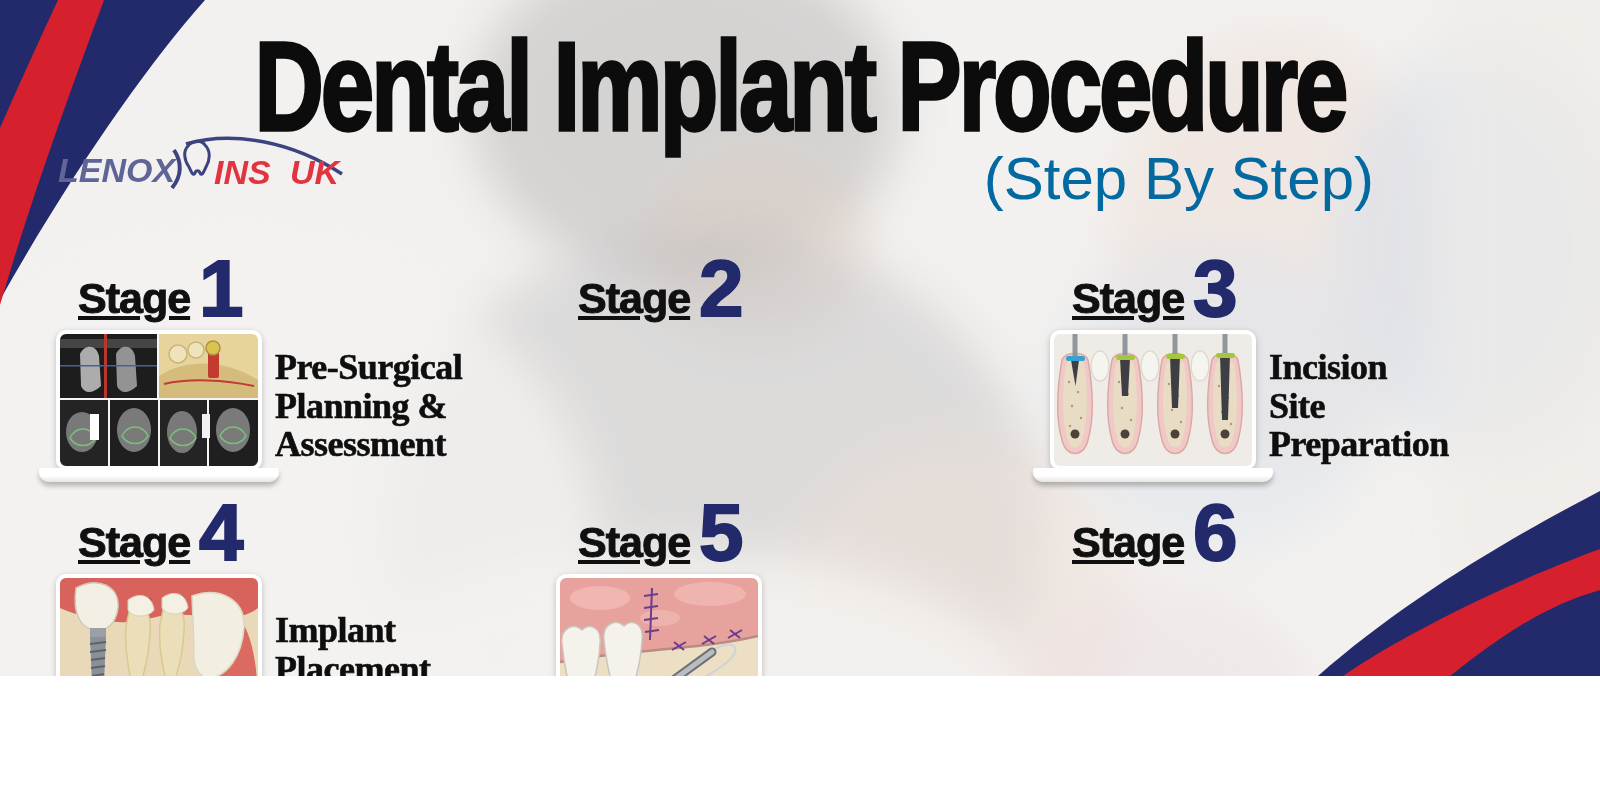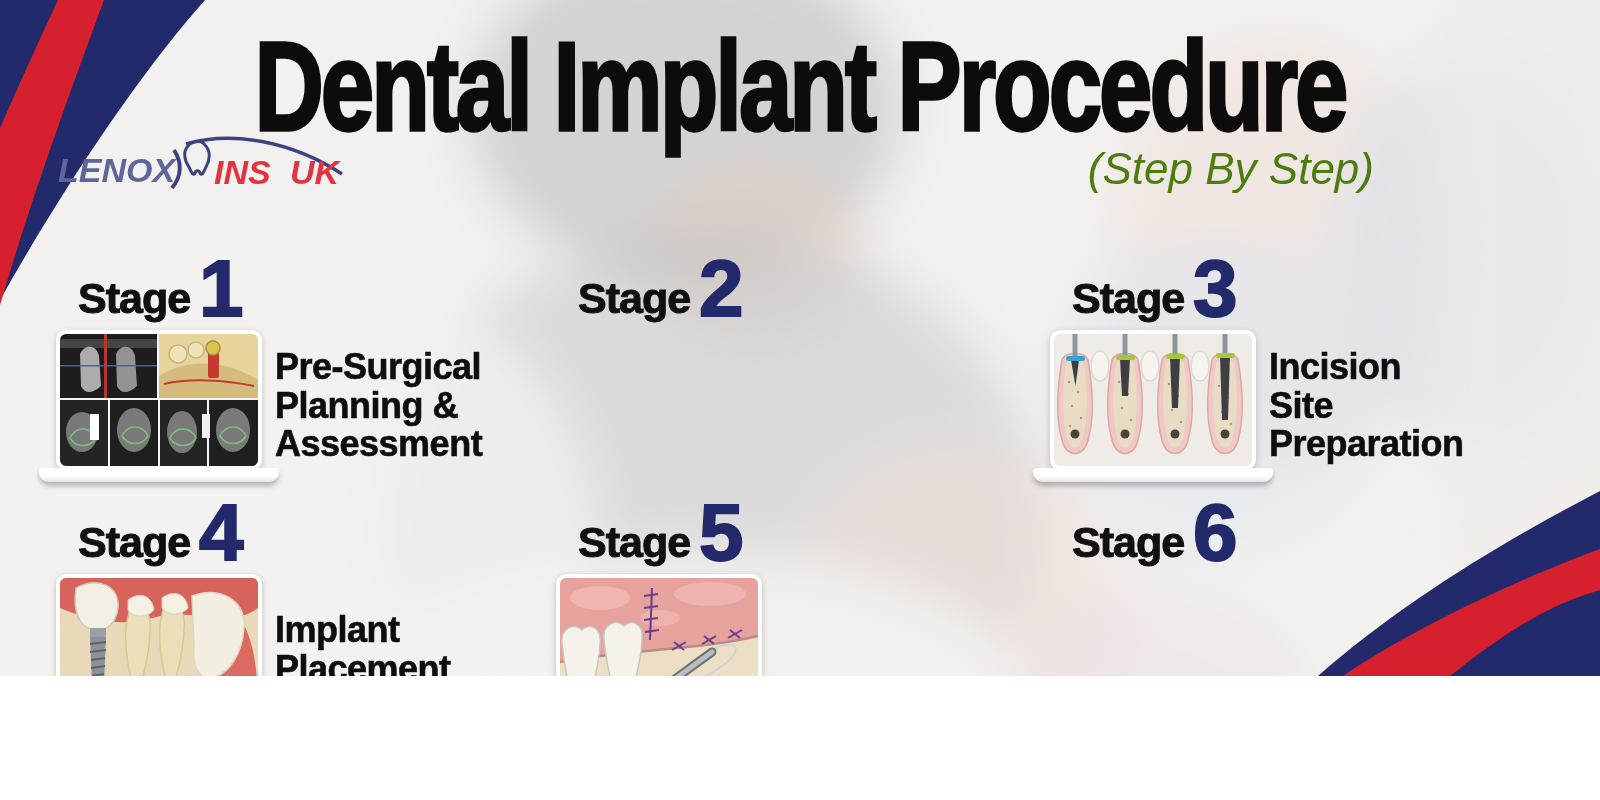--- a/index.html
+++ b/index.html
@@ -24,45 +24,45 @@
   .title {
     position:absolute; left:0; top:14px; width:1600px;
     text-align:center; color:#0c0c0c;
     font-size:96px; font-weight:700; letter-spacing:-3px;
     transform:scaleY(1.32); transform-origin:top center;
     -webkit-text-stroke:2.5px #0c0c0c;
     white-space:nowrap;
   }
   .subtitle {
     position:absolute; right:226px; top:144px;
-    font-size:44px; font-weight:400; color:#4d7c0f; letter-spacing:0px;font-style:italic;
+    font-size:60px; font-weight:400; color:#0369a1; letter-spacing:0px;
   }
 
   
   .logo { position:absolute; left:58px; top:134px; width:310px; height:70px; }
 
   
   .stage { position:absolute; width:494px; }
   .s1 { left:56px;  top:250px; }
   .s2 { left:556px; top:250px; }
   .s3 { left:1050px;top:250px; }
   .s4 { left:56px;  top:494px; }
   .s5 { left:556px; top:494px; }
   .s6 { left:1050px;top:494px; }
 
   .stage-header { display:flex; align-items:flex-end; gap:9px; margin-left:22px; height:70px; }
   .stage-label {
     font-size:43px; font-weight:700; color:#101010; line-height:1;
-    -webkit-text-stroke:1px #101010; letter-spacing:-1px;
+    -webkit-text-stroke:1px #101010; letter-spacing:-1px;text-decoration:underline;
   }
   .stage-number {
     font-size:80px; font-weight:700; color:#232a6b; line-height:0.78;
     -webkit-text-stroke:2px #232a6b;
   }
-  .stage-body { display:flex; align-items:center; margin-top:10px; }
+  .stage-body { display:flex; align-items:center; margin-top:10px;font-family:Liberation Serif, serif; }
   .thumb { position:relative; width:206px; flex-shrink:0; }
   .thumb .shot {
     display:block; width:206px; height:140px;
     border:4px solid #ffffff; border-radius:10px; background:#fff;
     box-shadow:0 2px 6px rgba(0,0,0,0.22);
   }
   .pedestal {
     width:240px; height:14px; margin:-2px 0 0 -17px;
     background:linear-gradient(#ffffff 55%, #e8e5e1);
     border-radius:3px 3px 10px 10px;

